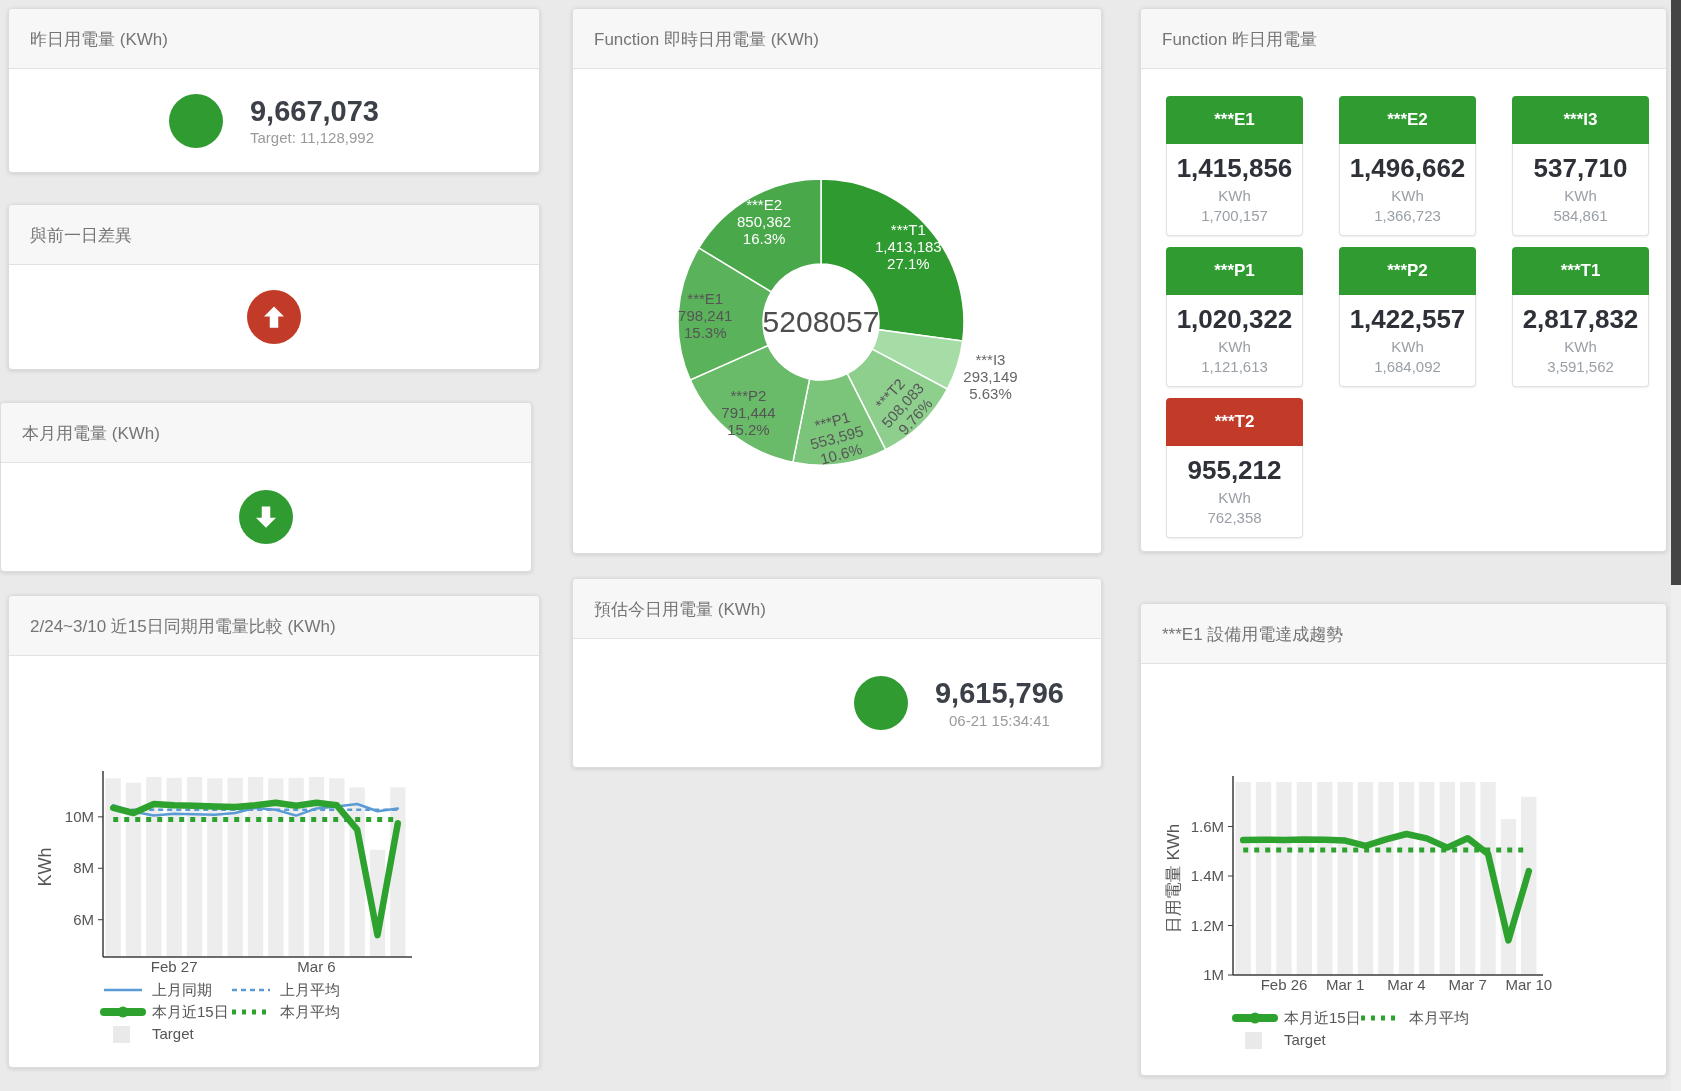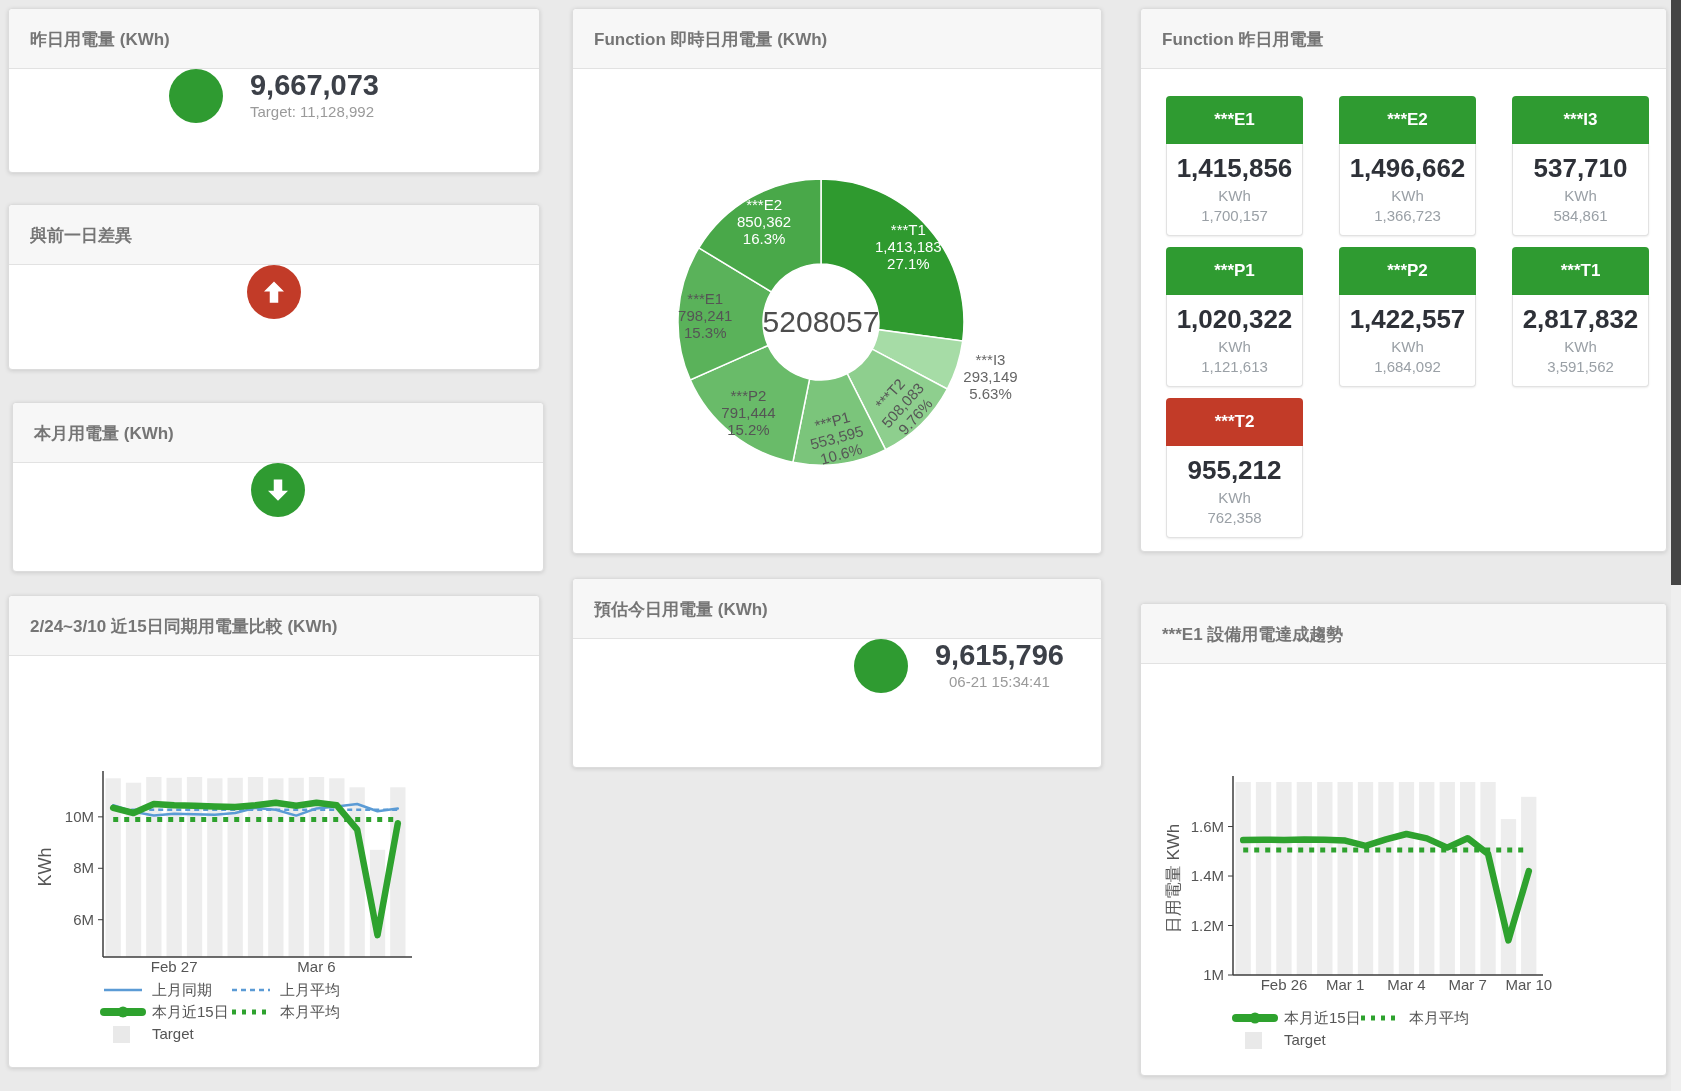--- a/index.html
+++ b/index.html
@@ -9,25 +9,25 @@
     font-family:"Liberation Sans","DejaVu Sans",sans-serif;
     -webkit-font-smoothing:antialiased;
   }
   .card{
     position:absolute;background:#fff;border:1px solid #dcdcdc;border-radius:4px;
     box-shadow:0 1px 4px rgba(0,0,0,.13);box-sizing:border-box;
   }
   .card-header{
     height:60px;box-sizing:border-box;background:#f7f7f7;
     border-bottom:1px solid #e2e2e2;border-radius:4px 4px 0 0;
-    padding:19px 21px 0;font-size:17px;font-weight:bold;color:#757575;
+    padding:19px 21px 0;font-size:17px;font-weight:normal;color:#757575;
     white-space:nowrap;overflow:hidden;
   }
   .card-body{position:relative;height:calc(100% - 60px)}
-  .stat{display:flex;justify-content:center;gap:27px}
+  .stat{display:flex;align-items:center;justify-content:center;gap:27px}
   .circle{width:54px;height:54px;border-radius:50%;display:flex;align-items:center;justify-content:center;flex:0 0 auto}
   .circle svg{width:30px;height:30px;display:block}
   .stat-value{font-size:29px;font-weight:bold;color:#3c4048;line-height:1.15}
   .stat-sub{font-size:15px;color:#9a9a9a;margin-top:1px}
   .shift-right{transform:translateX(122px)}
   .center-sub .stat-sub{text-align:center}
   .tiles{
     display:grid;grid-template-columns:repeat(3,137px);
     column-gap:36px;row-gap:11px;padding:27px 0 0 25px;
   }
@@ -41,21 +41,21 @@
     text-align:center;padding:9px 0 11px;box-shadow:0 1px 2px rgba(0,0,0,.08);
   }
   .tile-value{font-size:26px;font-weight:bold;color:#2e3138}
   .tile-unit,.tile-target{font-size:15px;color:#9aa0a6;margin-top:3px}
   svg text{font-family:"Liberation Sans","DejaVu Sans",sans-serif}
   .scroll-track{position:absolute;top:0;right:0;width:10px;height:1091px;background:#efefef}
   .scroll-thumb{position:absolute;top:0;right:0;width:10px;height:585px;background:#454545}
   
   #card-yesterday{left:8px;top:8px;width:532px;height:165px}
   #card-diff{left:8px;top:204px;width:532px;height:166px}
-  #card-month{left:12px;top:402px;width:532px;height:170px}
+  #card-month{left:0;top:402px;width:532px;height:170px}
   #card-compare{left:8px;top:595px;width:532px;height:473px}
   #card-pie{left:572px;top:8px;width:530px;height:546px}
   #card-today{left:572px;top:578px;width:530px;height:190px}
   #card-lights{left:1140px;top:8px;width:527px;height:544px}
   #card-trend{left:1140px;top:603px;width:527px;height:473px}
 </style>
 </head>
 <body>
 
 <section class="card" id="card-yesterday">

